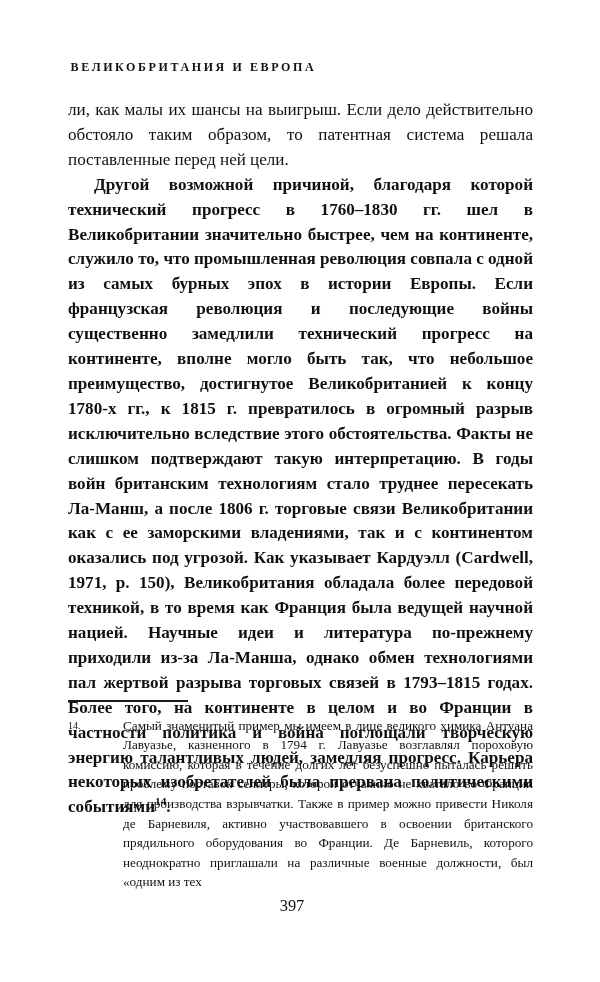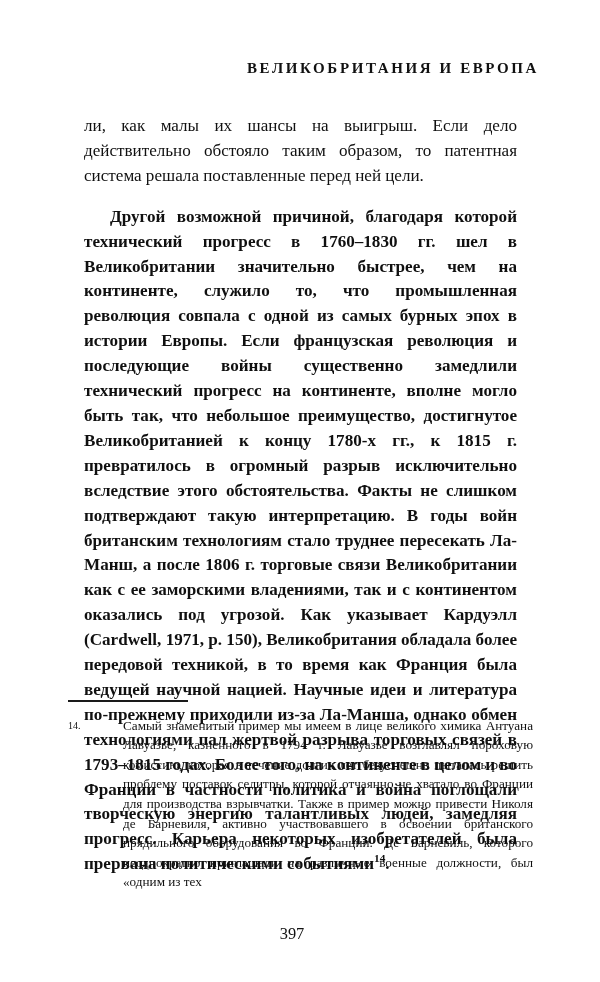--- a/index.html
+++ b/index.html
@@ -16,39 +16,39 @@
     position: relative;
     width: 600px;
     height: 982px;
     background: #ffffff;
     overflow: hidden;
     box-sizing: border-box;
   }
   .running-head {
     position: absolute;
     left: 68px;
-    right: 61px;
+    right: 82px;
     top: 60px;
-    text-align: right;
-    font-size: 15px;
+    text-align: left;
+    font-size: 12px;
     letter-spacing: 2.6px;
     text-indent: 2.6px;
     font-weight: 600;
     color: #111111;
     text-transform: uppercase;
     white-space: nowrap;
   }
   .body-block {
     position: absolute;
     left: 68px;
     top: 98px;
     width: 465px;
   }
   .para {
-    margin: 16px;
+    margin: 0;
     font-size: 17.1px;
     line-height: 24.9px;
     text-align: justify;
     text-justify: inter-word;
     hyphens: manual;
     -webkit-hyphens: manual;
     word-spacing: -0.1px;
   }
   .para.indent {
     text-indent: 26px;
@@ -93,21 +93,20 @@
     line-height: 19.6px;
   }
   .folio {
     position: absolute;
     left: 0;
     right: 16px;
     top: 896px;
     text-align: center;
     font-size: 16.4px;
     color: #111111;
-    margin-top: 28px;
   }
 </style>
 </head>
 <body>
 
 <div class="page">
 
   <div class="running-head">Великобритания и Европа</div>
 
   <div class="body-block">

